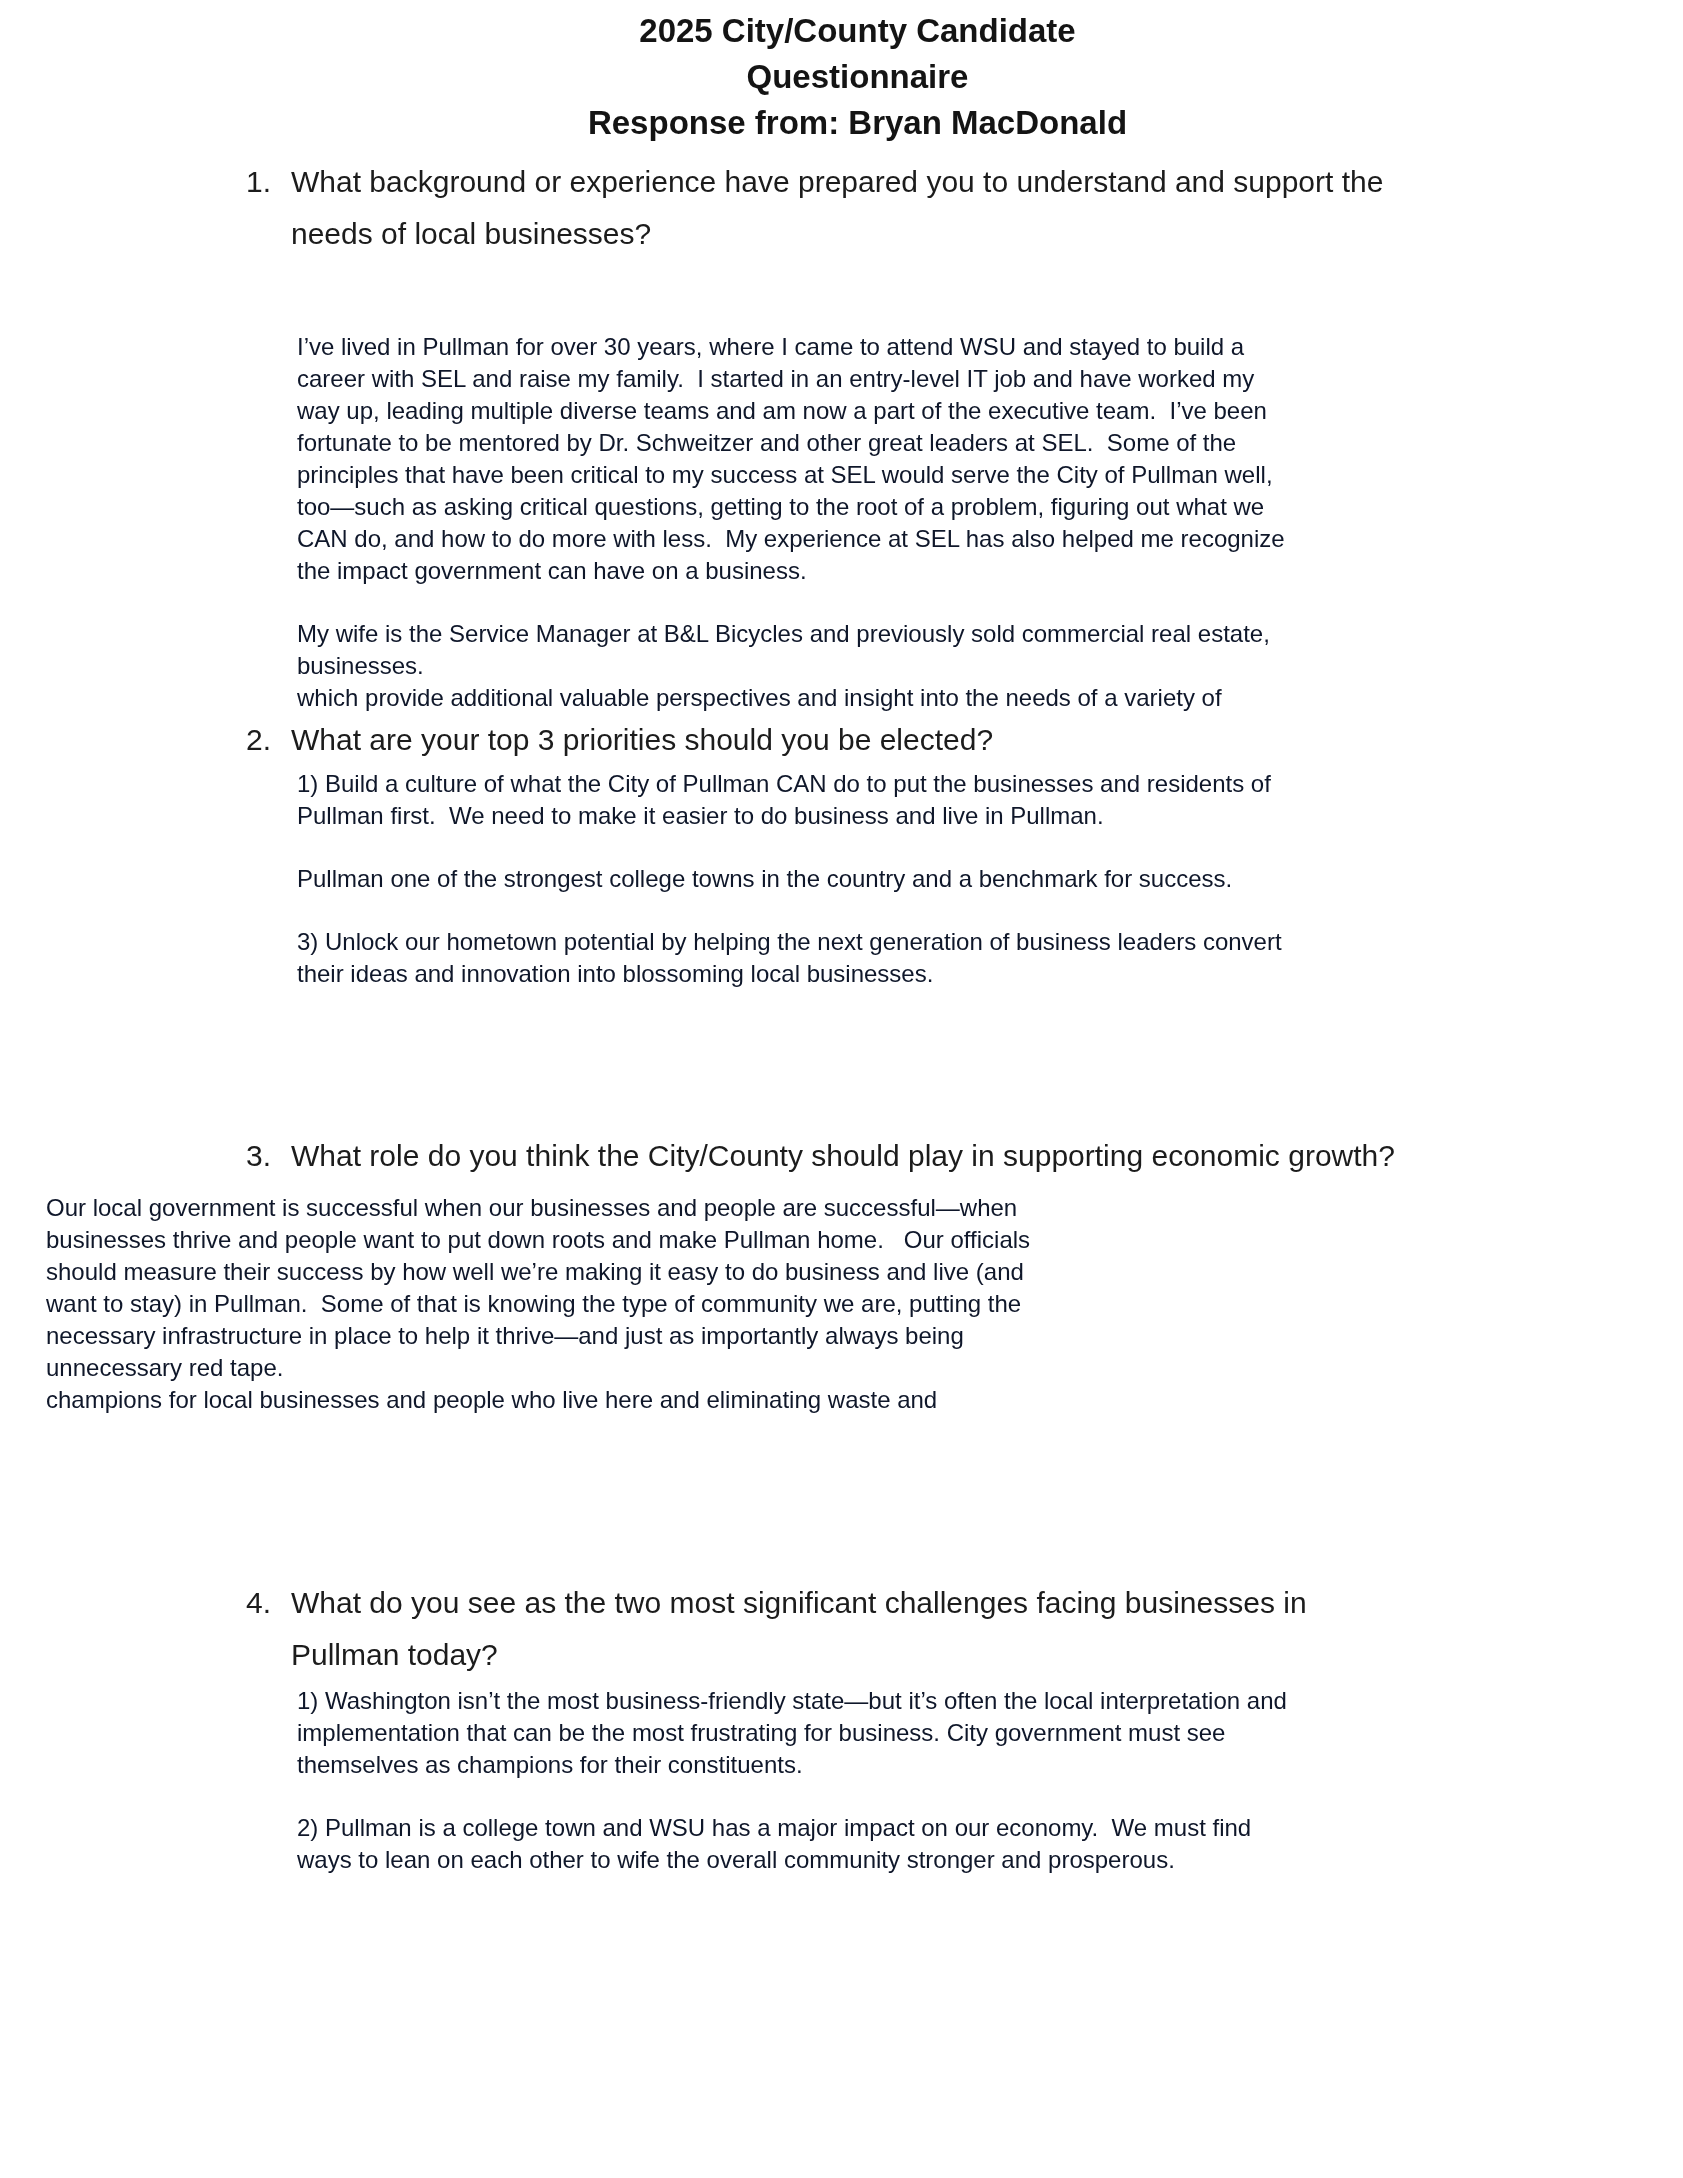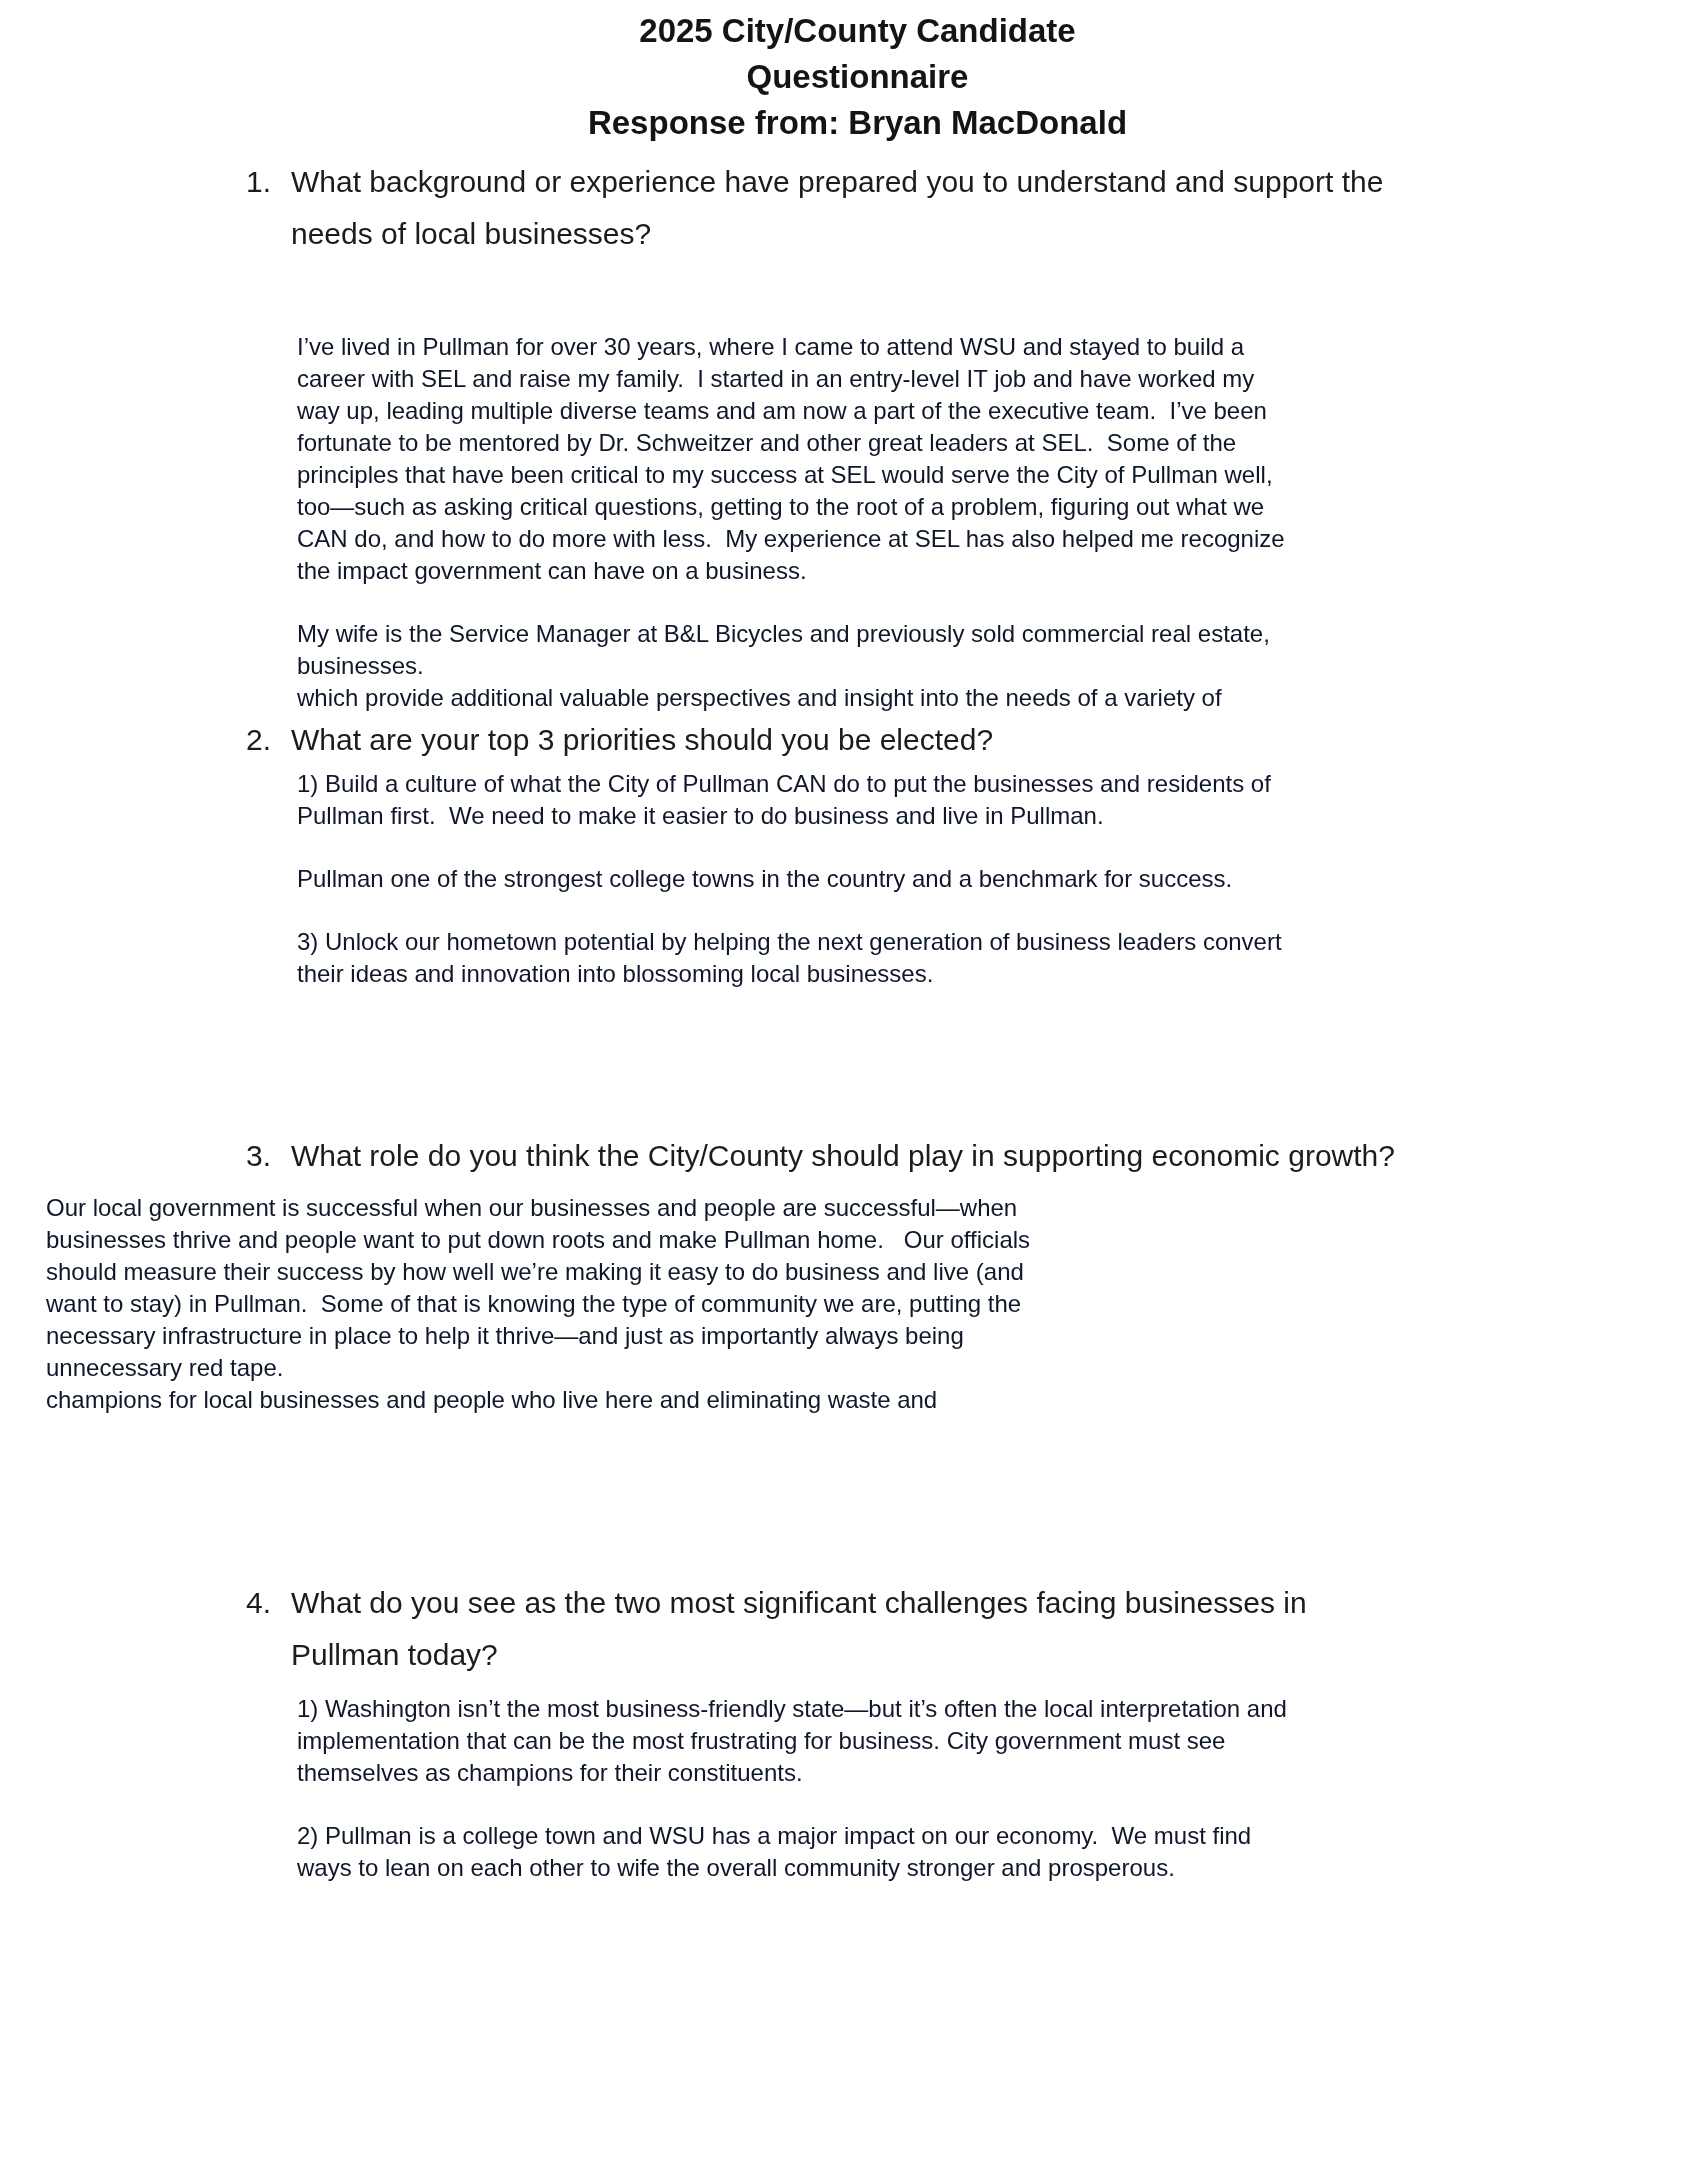--- a/index.html
+++ b/index.html
@@ -46,21 +46,21 @@
   .a-line { white-space: pre; }
 
   
   .qa1 .question { margin-top: 10px; }
   .qa1 .answer   { margin-top: 71px; }
   .qa2 .question { margin-top: 0px; }
   .qa2 .answer   { margin-top: 2px; }
   .qa3 .question { margin-top: 140px; }
   .qa3 .answer   { margin-top: 10px; margin-left: 46px; }
   .qa4 .question { margin-top: 161px; }
-  .qa4 .answer   { margin-top: 12px; }
+  .qa4 .answer   { margin-top: 4px; }
 </style>
 </head>
 <body>
 
 <div class="page">
 
   <header class="title-block">
     <div class="title-line">2025 City/County Candidate</div>
     <div class="title-line">Questionnaire</div>
     <div class="title-line">Response from: Bryan MacDonald</div>

